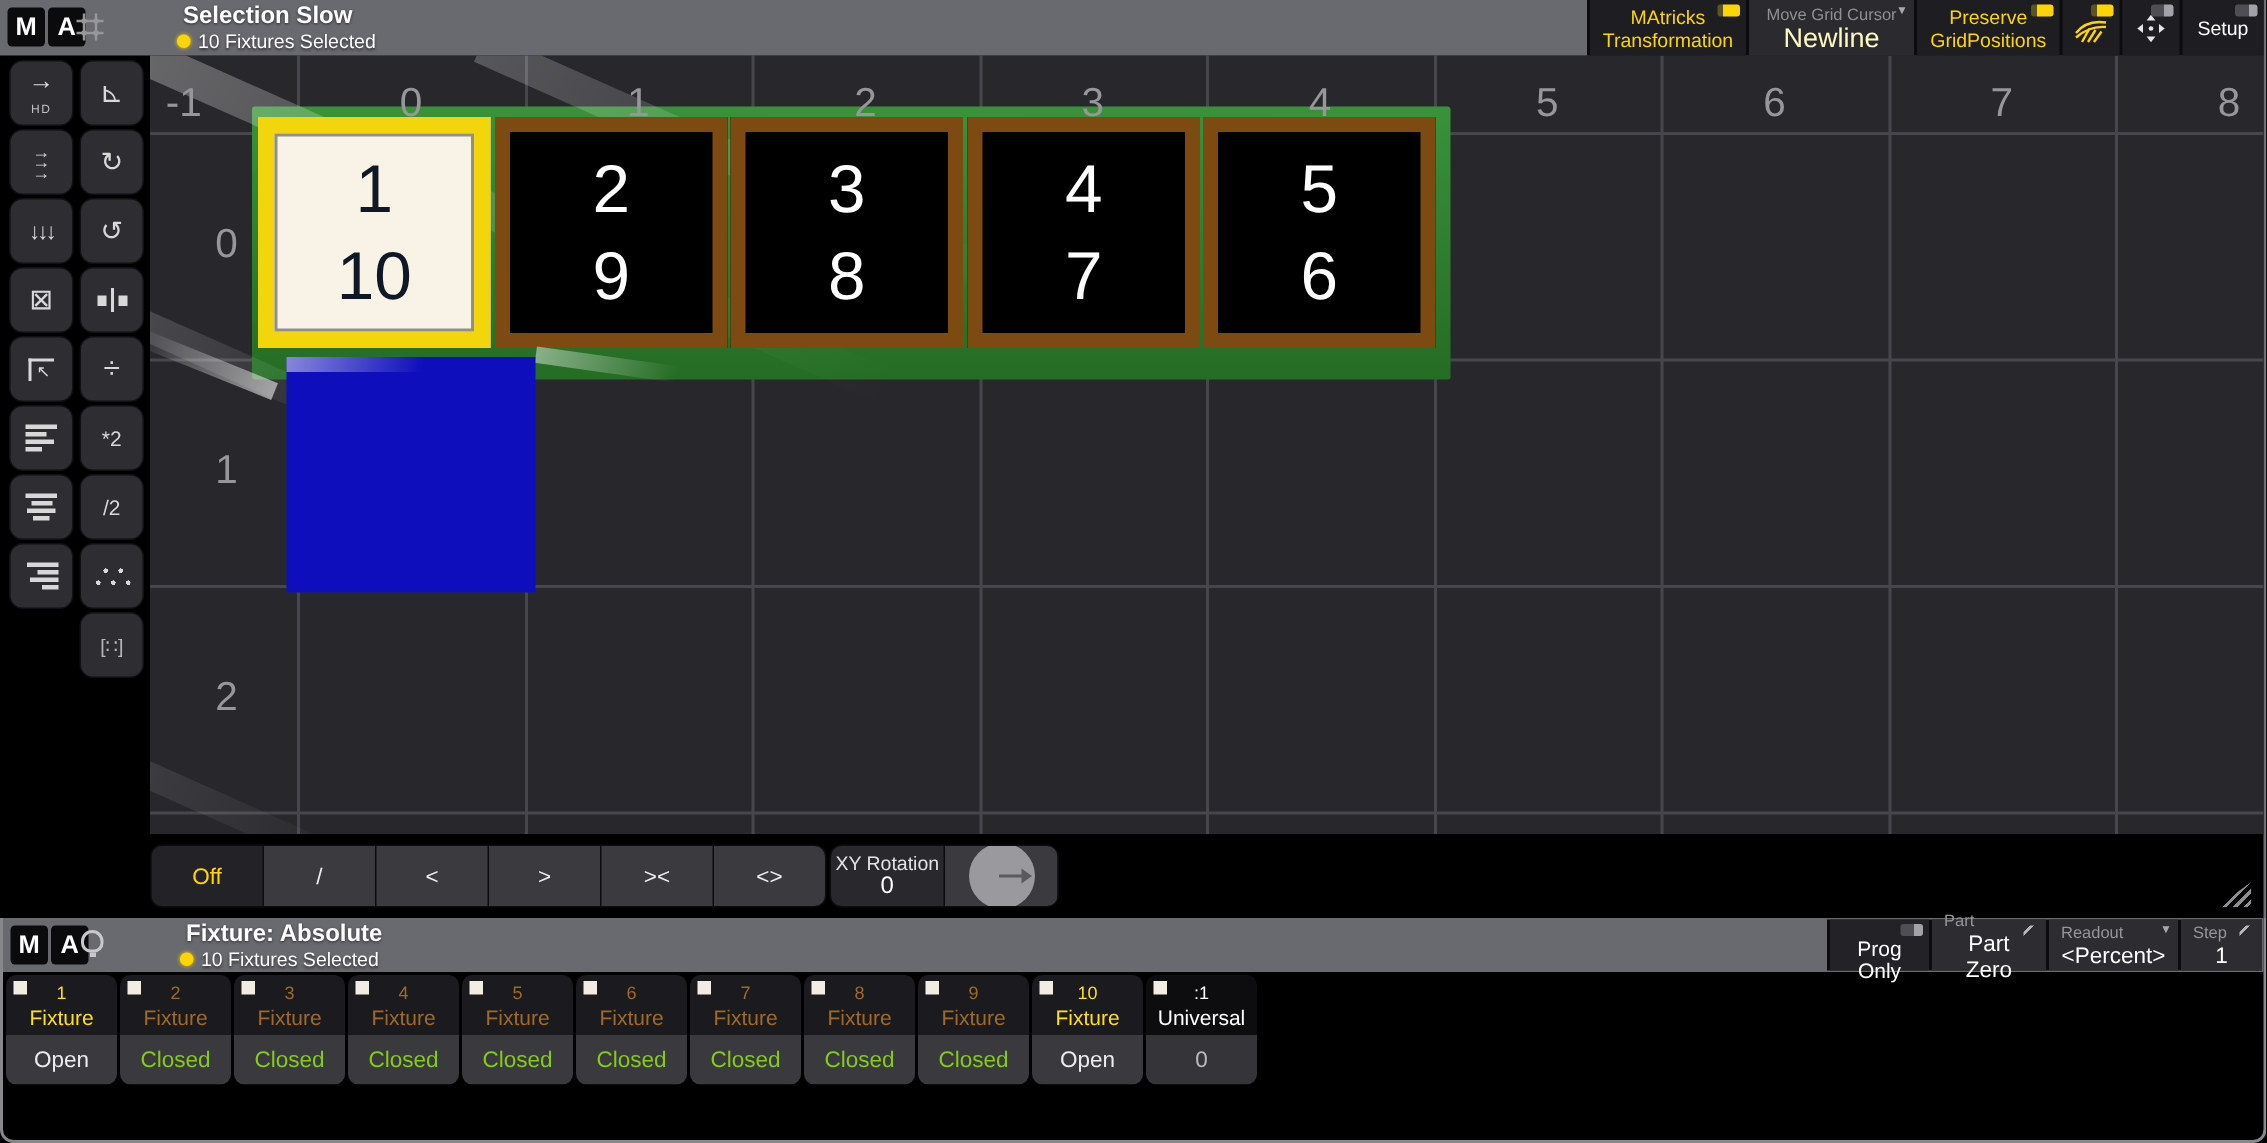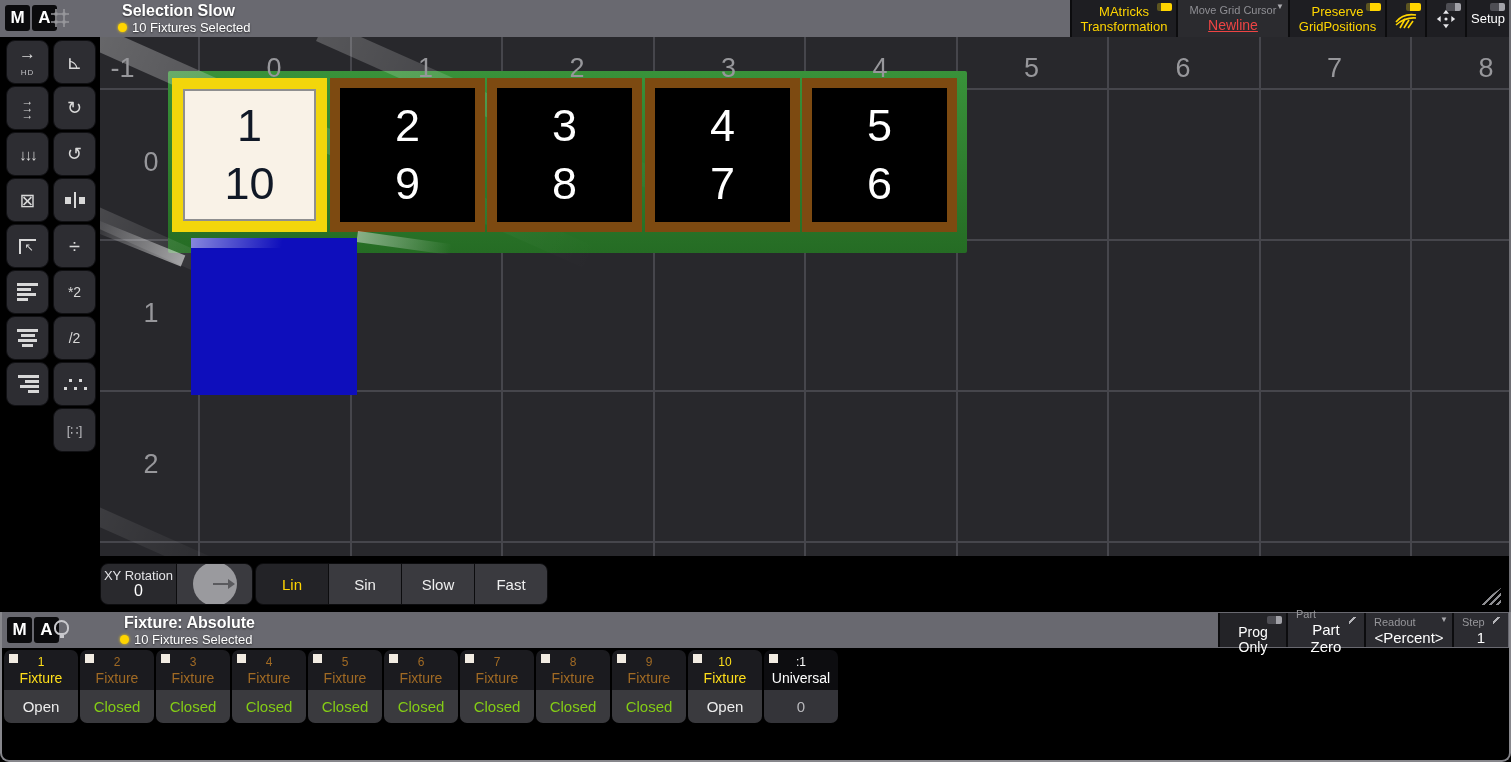--- a/index.html
+++ b/index.html
@@ -22,21 +22,21 @@
   .bulb-outline { width:15px; height:15px; border:2px solid #c9c9cd; border-radius:50% 50% 42% 42%; position:relative; }
   .bulb-outline::after { content:""; position:absolute; left:3.5px; bottom:-5px; width:4px; height:3px; background:#c9c9cd; }
 
   
   .topbtns { position:absolute; right:0; top:0; bottom:0; display:flex; gap:2px; background:#0c0c0e; padding-left:2px; }
   .tbtn { position:relative; height:100%; display:flex; flex-direction:column; align-items:center;
     justify-content:center; background:#1e1e22; color:#fff; font-size:13px; }
   .tbtn .multiline { white-space:pre-line; text-align:center; line-height:15px; }
   .tbtn.yellow { color:#ffd500; }
   .tbtn .cap { font-size:11px; color:#8f8f94; line-height:13px; }
-  .tbtn .val { font-size:14px; color:#ef4444; line-height:16px;text-decoration:underline; }
+  .tbtn .val { font-size:18px; color:#fef9c3; line-height:16px; }
   .pill { position:absolute; top:3px; right:4px; width:15px; height:8px; border-radius:2px; }
   .pill.on  { background:linear-gradient(90deg,#5c5420 0 4px,#ffd500 4px); }
   .pill.off { background:linear-gradient(90deg,#4e4e54 0 9px,#a2a2a8 9px); }
   .ddtri { position:absolute; top:2px; right:4px; font-size:8px; color:#a9a9ad; }
   .pencil { position:absolute; top:4px; right:5px; width:10px; height:10px;
     background:linear-gradient(135deg, transparent 0 3px, #b5b5b9 3px 5px, transparent 5px); }
 
   
   #win1 { position:absolute; left:0; top:0; width:1511px; height:612px; background:#000;
     border-right:2px solid #6e6e73; }
@@ -276,35 +276,37 @@
         <div class="colhdr" style="left: 901.5px;">5</div>
         <div class="colhdr" style="left: 1053px;">6</div>
         <div class="colhdr" style="left: 1204.5px;">7</div>
         <div class="colhdr" style="left: 1356px;">8</div>
         <div class="rowhdr" style="top: 110px;">0</div>
         <div class="rowhdr" style="top: 261px;">1</div>
         <div class="rowhdr" style="top: 412px;">2</div>
       </div>
 
     <div id="grid-toolbar">
+      <div class="tb-group" id="mode-group">
+          <div class="mode-btn active">Off</div>
+          <div class="mode-btn">/</div>
+          <div class="mode-btn">&lt;</div>
+          <div class="mode-btn">&gt;</div>
+          <div class="mode-btn">&gt;&lt;</div>
+          <div class="mode-btn">&lt;&gt;</div>
+        </div>
       <div class="tb-group">
         <div id="xy-cell">
           <span class="cap">XY Rotation</span>
           <span class="val">0</span>
         </div>
         <div id="knob-cell">
           <div class="knob"></div>
         </div>
       </div>
-      <div class="tb-group" id="curve-group">
-          <div class="curve-btn active">Lin</div>
-          <div class="curve-btn">Sin</div>
-          <div class="curve-btn">Slow</div>
-          <div class="curve-btn">Fast</div>
-        </div>
     </div>
 
     <div id="grip"></div>
 
     <div class="titlebar">
       <div class="logo">
         <div class="lbox">M</div>
         <div class="lbox">A</div>
       </div>
       <svg class="tb-icon" viewBox="0 0 22 22">
@@ -353,21 +355,21 @@
           <svg width="22" height="22" viewBox="0 0 24 24">
             <g fill="#e6e6ea">
               <path d="M12 2l3.2 4.2h-6.4z"></path>
                 <path d="M12 22l-3.2-4.2h6.4z"></path>
               <path d="M2 12l4.2-3.2v6.4z"></path>
                 <path d="M22 12l-4.2 3.2v-6.4z"></path>
               <circle cx="12" cy="12" r="1.7"></circle>
             </g>
           </svg>
         </div>
-        <div class="tbtn" style="width:42px">
+        <div class="tbtn" style="width:54px">
           <span class="pill off"></span>
           <span>Setup</span>
         </div>
       </div>
     </div>
   </div>
 
   <div id="win2">
     <div class="titlebar">
       <div class="logo">

